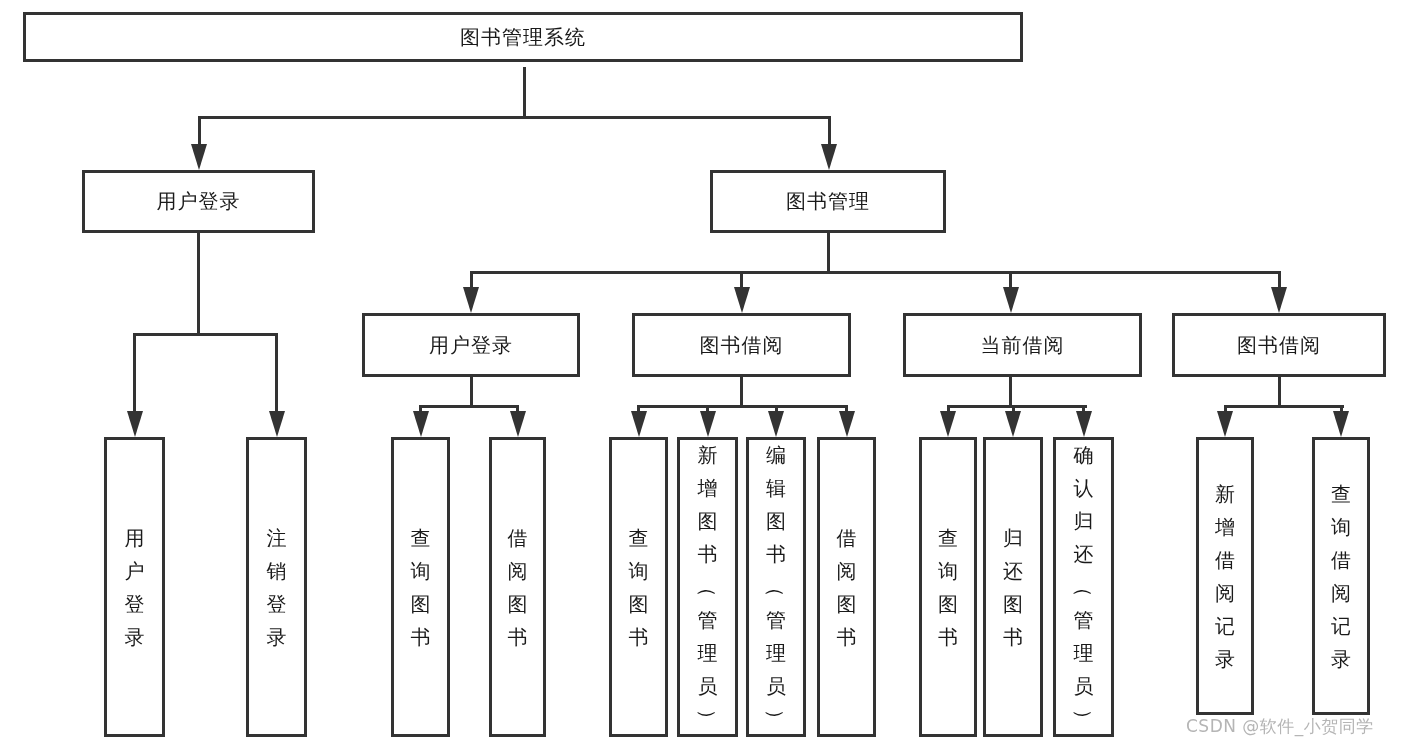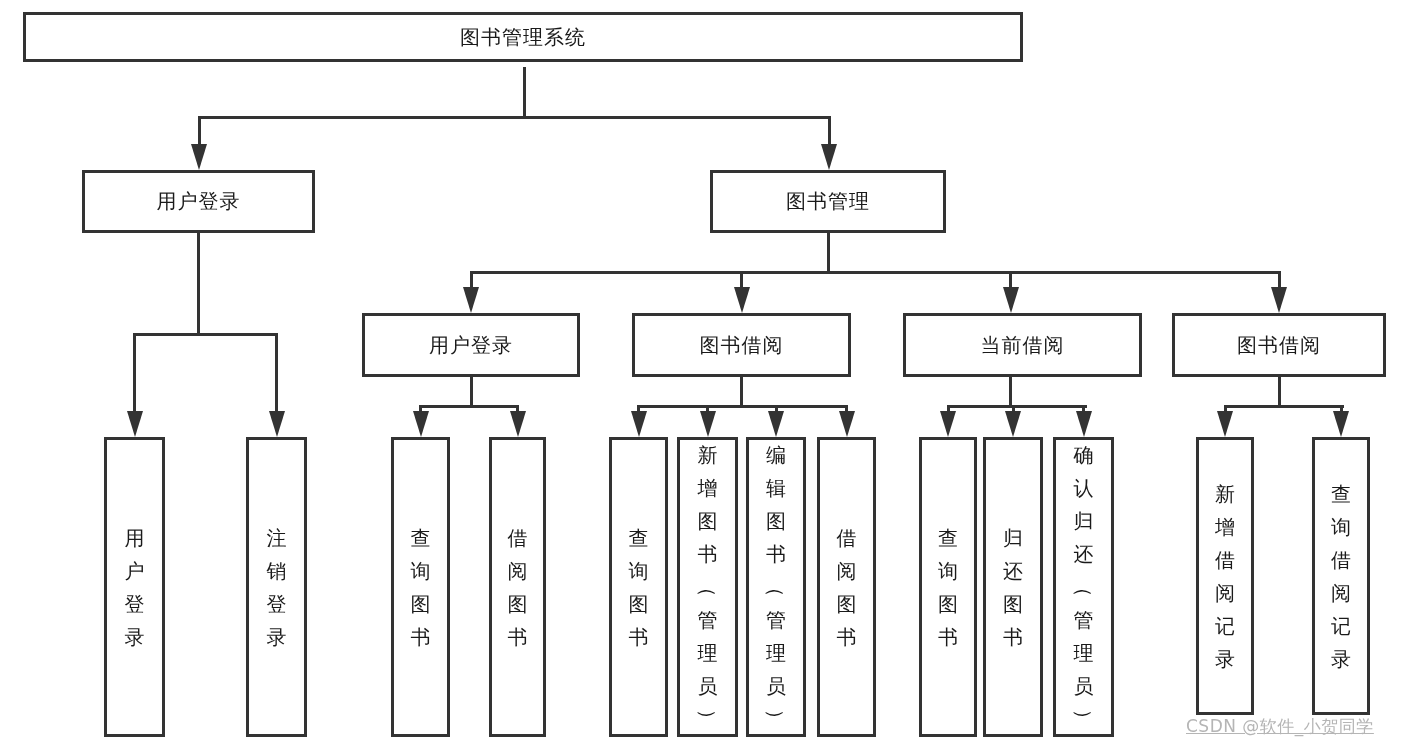--- a/index.html
+++ b/index.html
@@ -19,21 +19,21 @@
   .leaf .vchar.rot{transform:rotate(90deg);}
   .vline{position:absolute;width:3px;background:var(--line,#333);}
   .hline{position:absolute;height:3px;background:var(--line,#333);}
   .arr{
     position:absolute;width:0;height:0;
     border-left:8px solid transparent;border-right:8px solid transparent;
     border-top:26px solid var(--line,#333);
   }
   .watermark{
     position:absolute;left:1186px;top:715px;font-size:17px;
-    color:var(--wm,#b5b5b5);white-space:nowrap;letter-spacing:0.5px;text-decoration:underline;
+    color:var(--wm,#b5b5b5);white-space:nowrap;letter-spacing:0.5px;
   }
 </style>
 </head>
 <body>
 
 <div class="canvas">
 
   <div class="box" style="left:23px;top:12px;width:1000px;height:50px;">
     <span>图书管理系统</span>
   </div>

